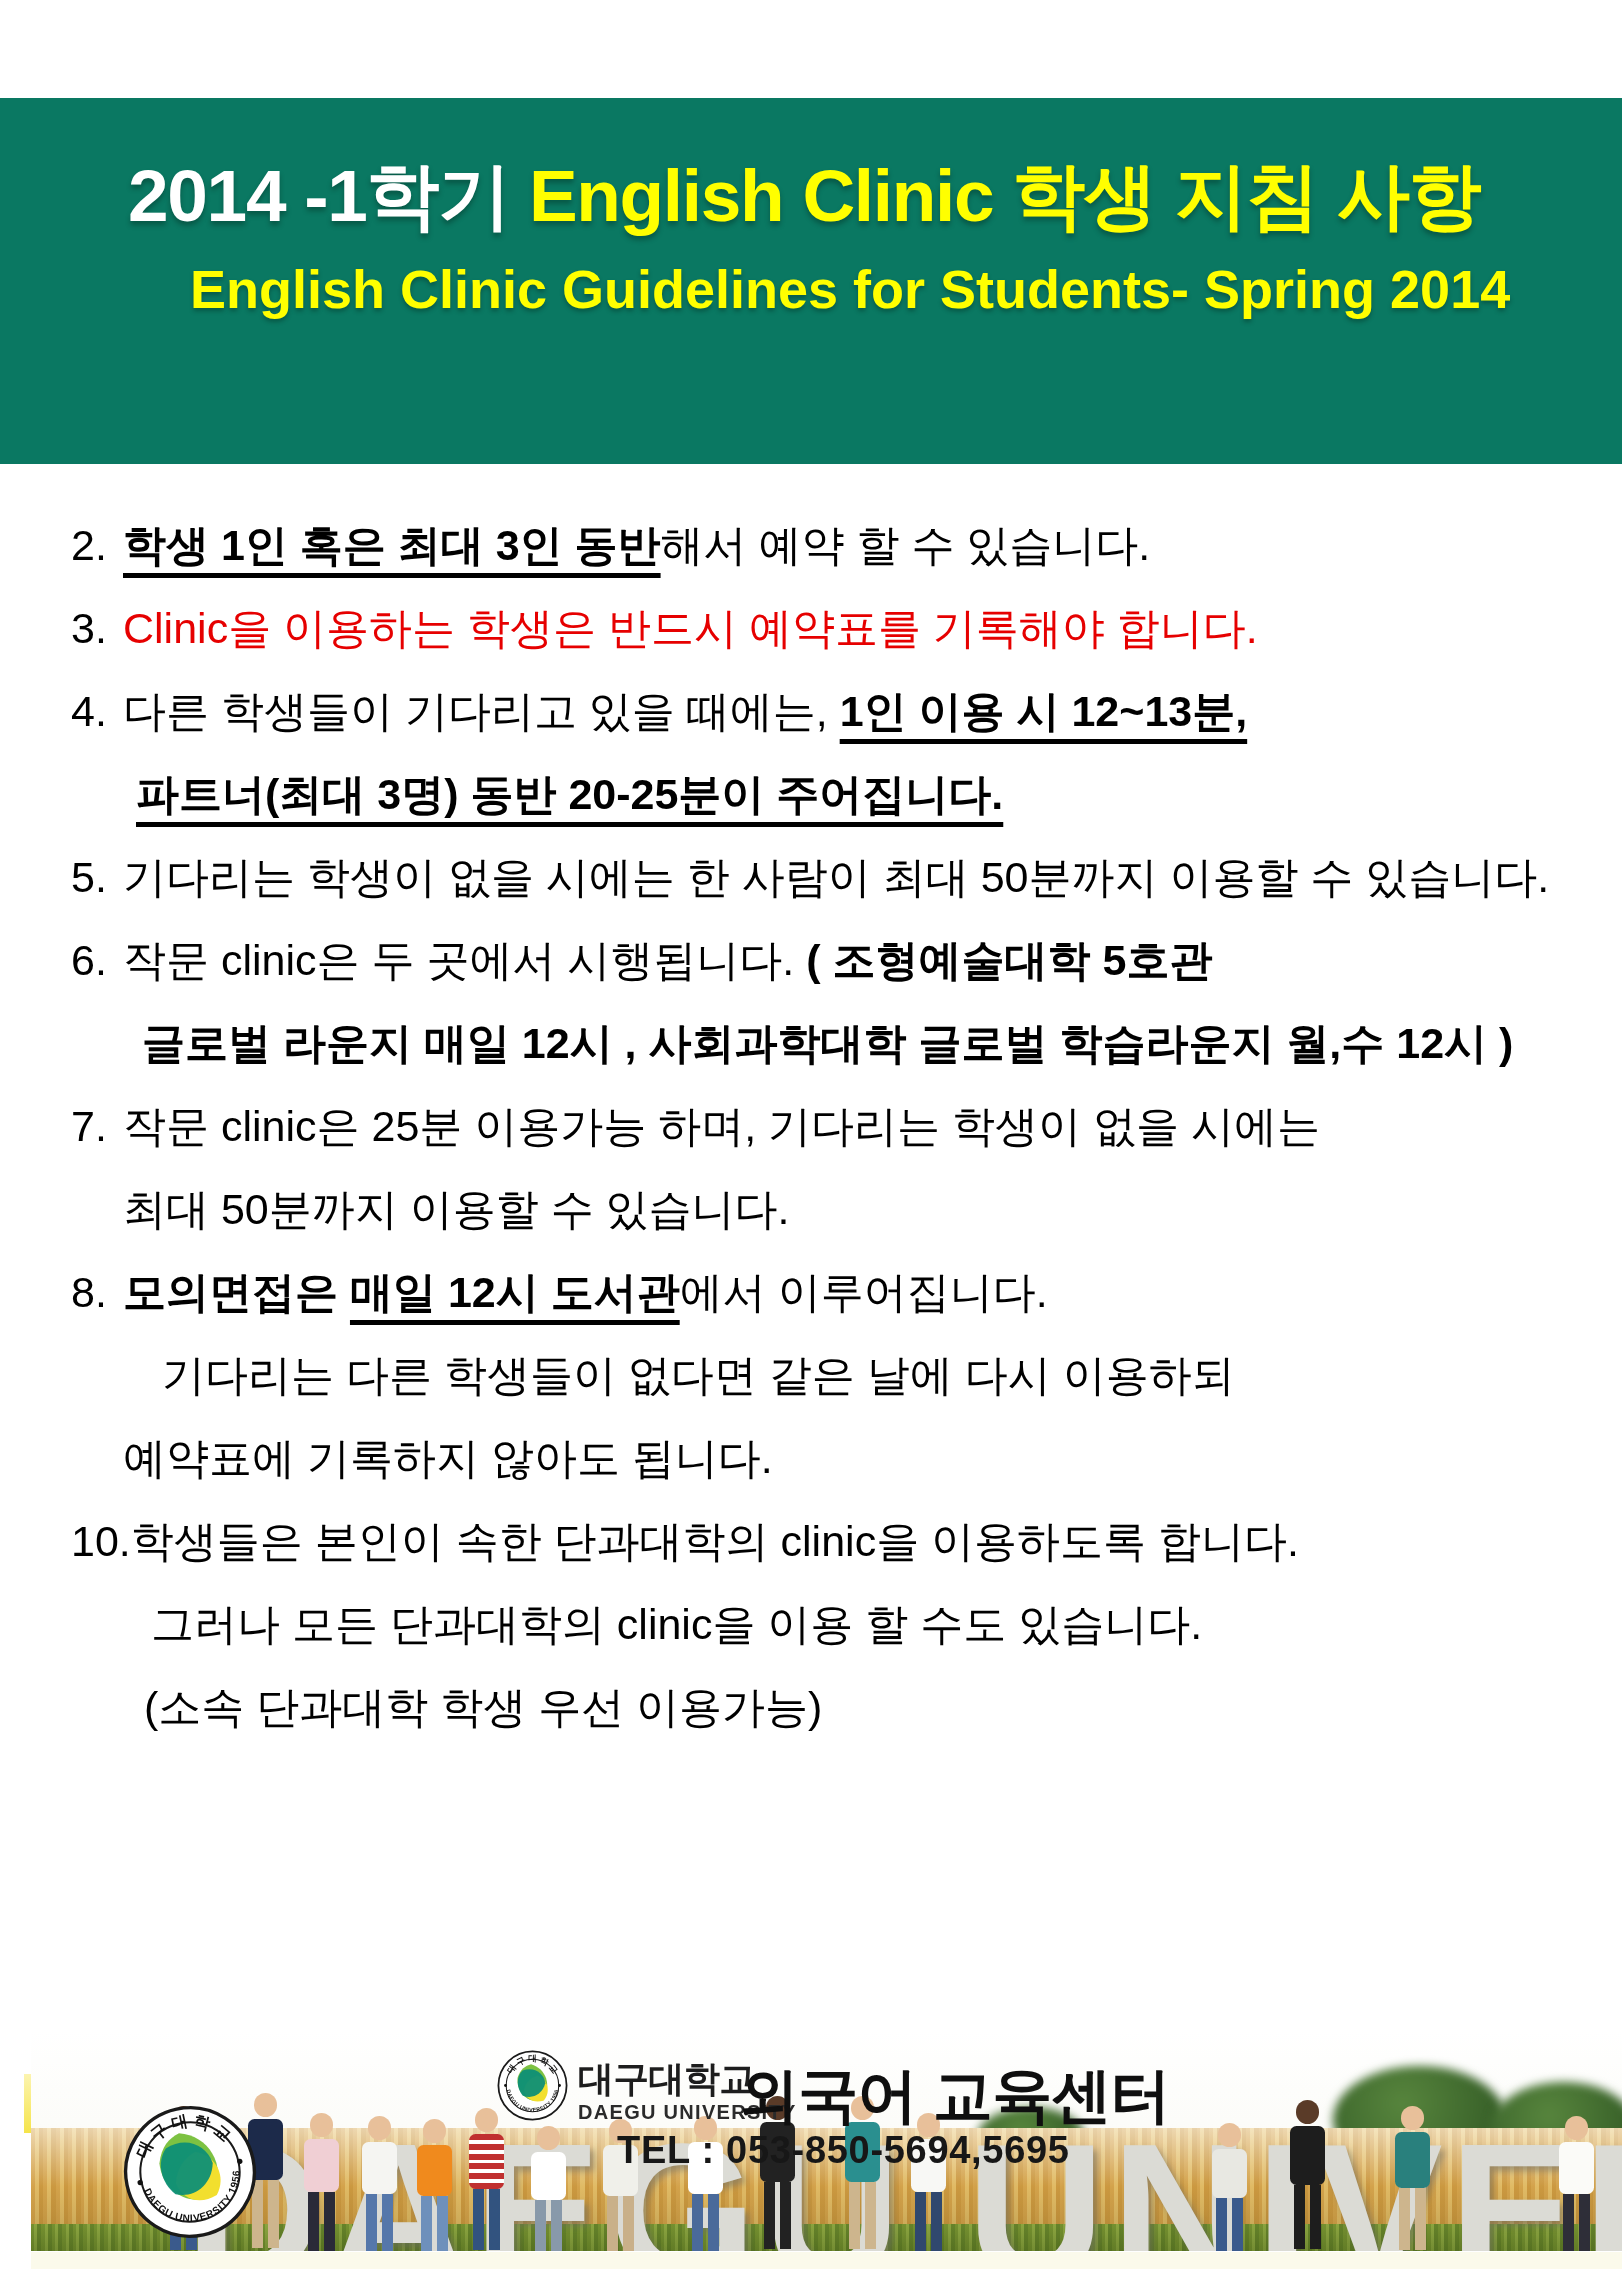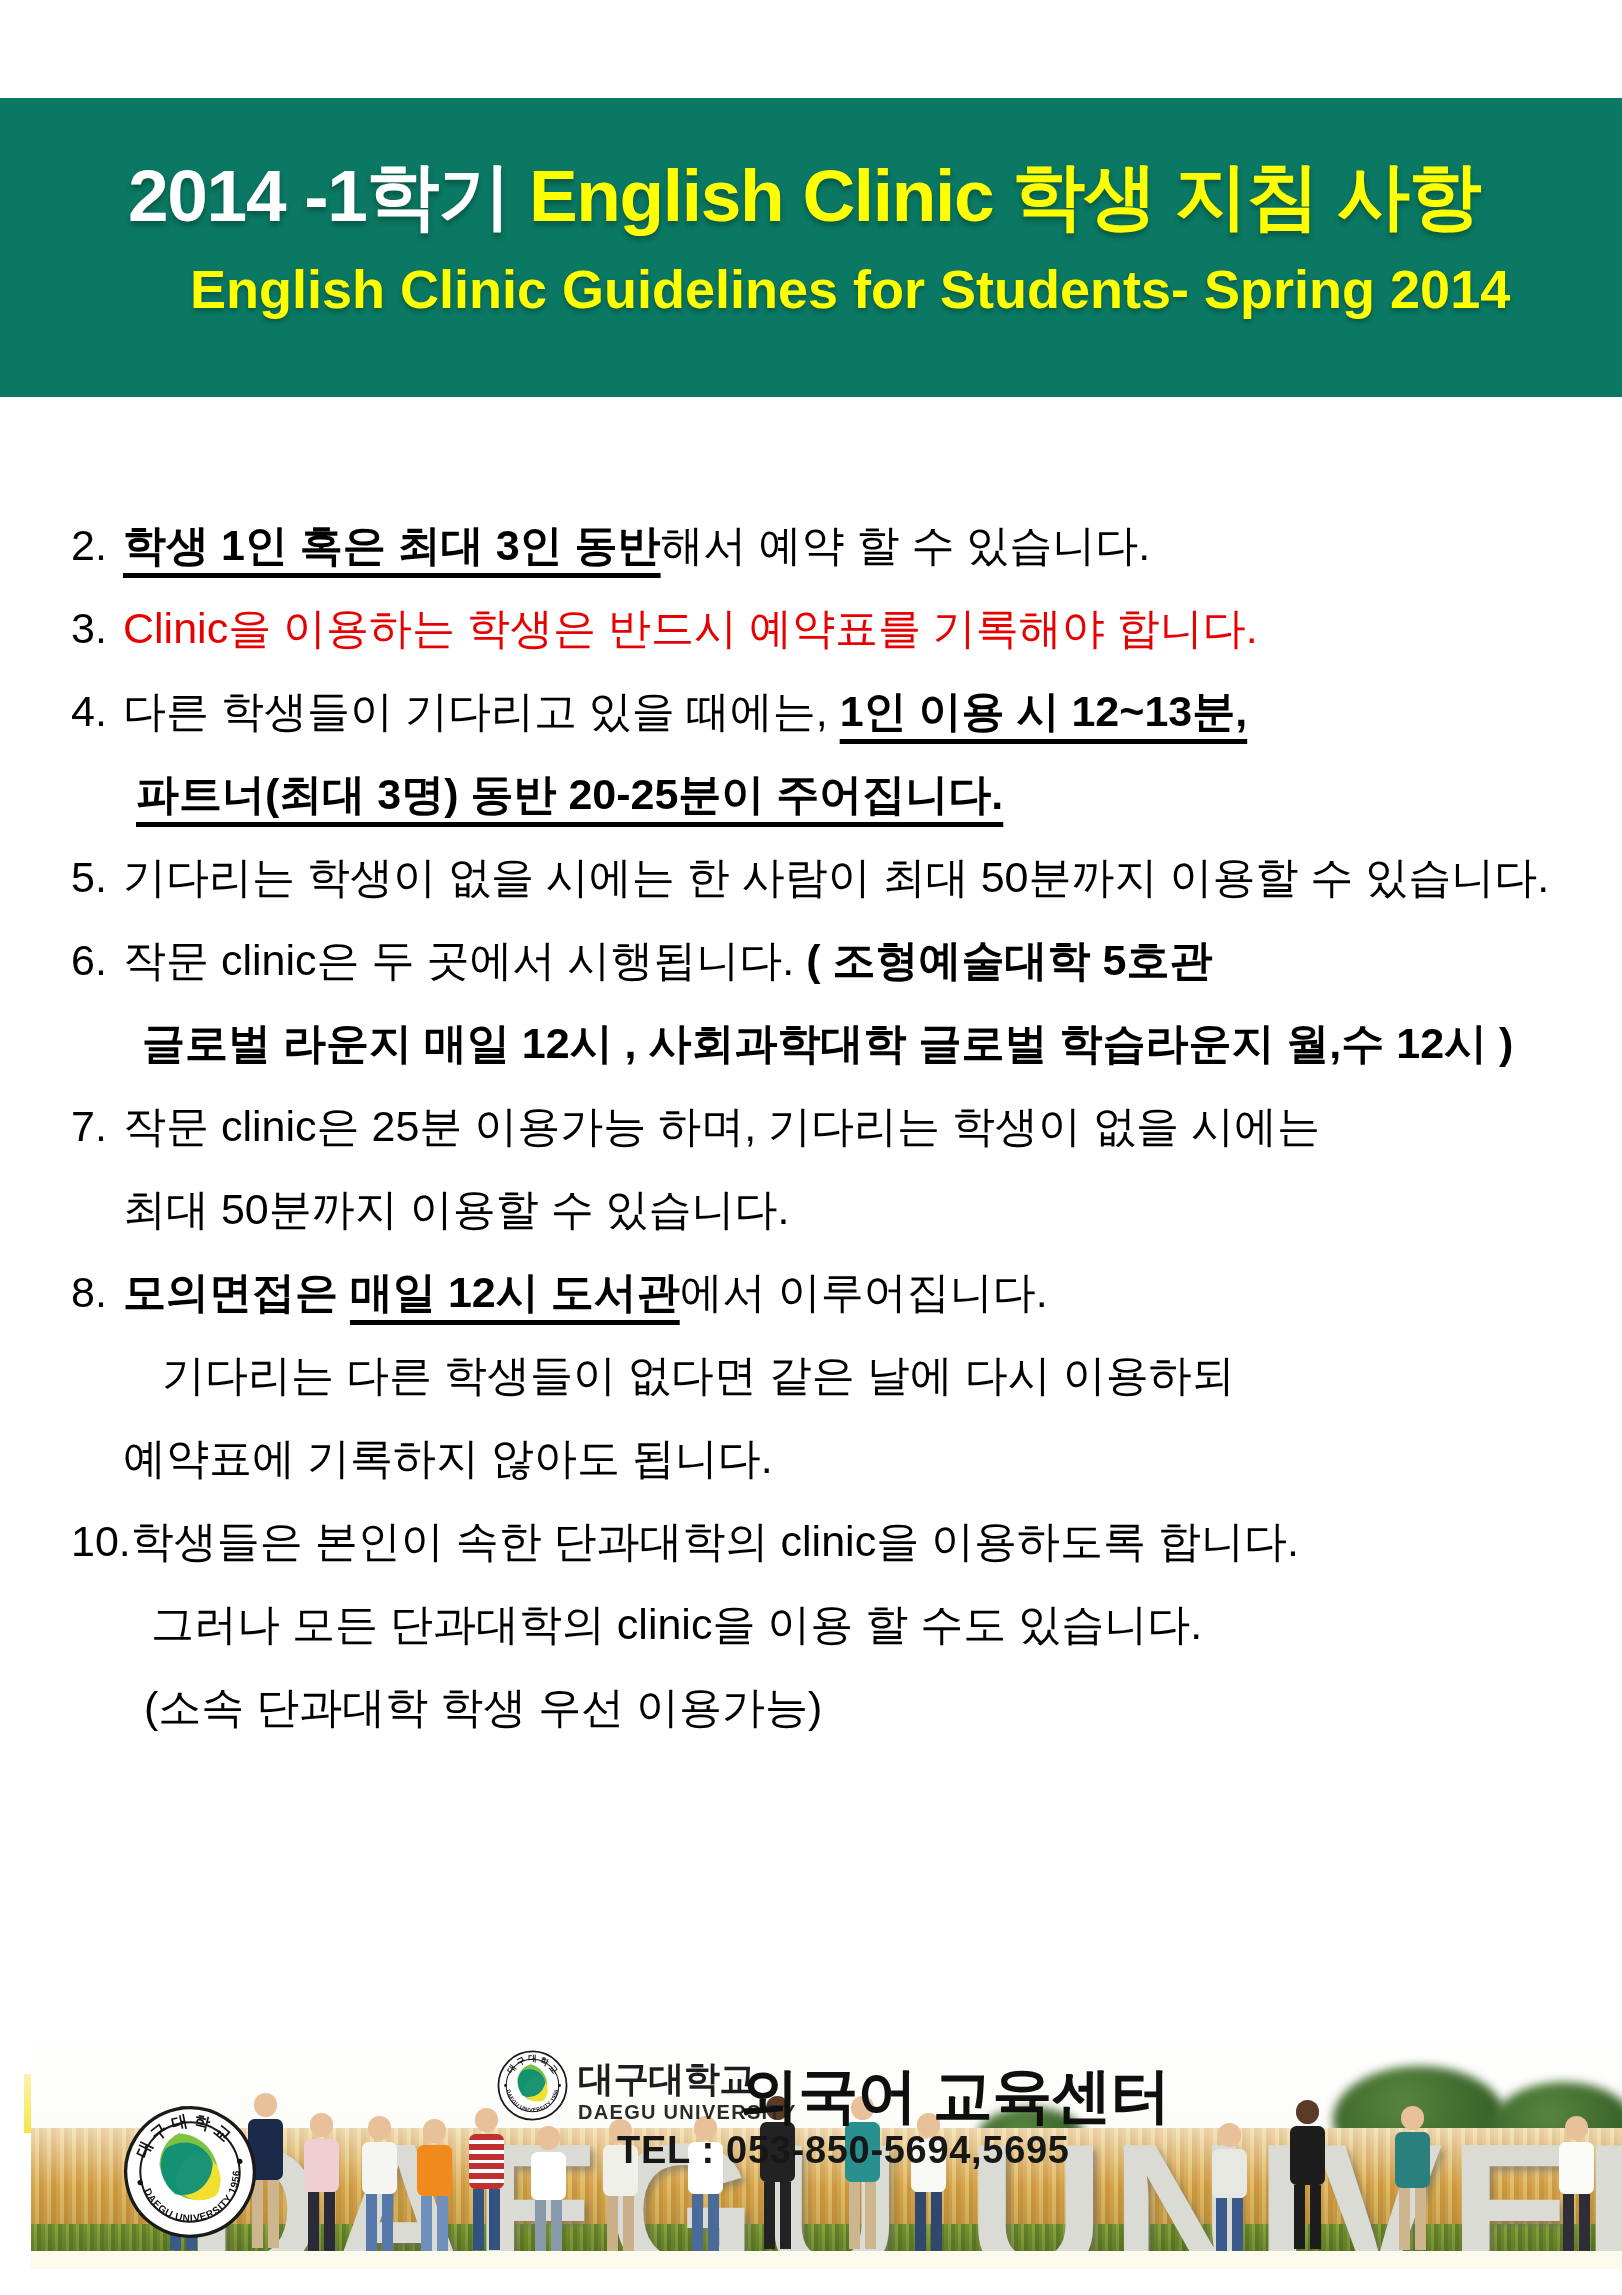--- a/index.html
+++ b/index.html
@@ -2,21 +2,21 @@
 <html style="--green: #0A7862; --yellow: #FFFF00; --red: #E60000;font-size:10.5px"><head>
 <meta charset="utf-8">
 <style>
   html,body{margin:0;padding:0;background:#888;}
   .page{
     position:relative;width:1623px;height:2295px;background:#ffffff;
     overflow:hidden;font-family:"Liberation Sans", sans-serif;color:#000;
   }
 
   
-  .banner{position:absolute;left:0;top:98px;width:1623px;height:299px;
+  .banner{position:absolute;left:0;top:98px;width:1623px;height:366px;
     background:var(--green,#0A7862);text-decoration:underline;}
   .title1{position:absolute;left:128px;top:50px;font-size:73px;font-weight:bold;
     letter-spacing:-1.3px;white-space:nowrap;text-shadow:0 3.9px 5.2px rgba(0,30,20,.35);}
   .title1 .white{color:#ffffff;}
   .title1 .yellow{color:var(--yellow,#FFFF00);}
   .title2{position:absolute;left:190px;top:160px;font-size:54px;font-weight:bold;
     color:var(--yellow,#FFFF00);white-space:nowrap;text-shadow:0 3.3px 4.6px rgba(0,30,20,.35);}
 
   
   .list{position:absolute;left:71px;top:504px;width:1505px;}

